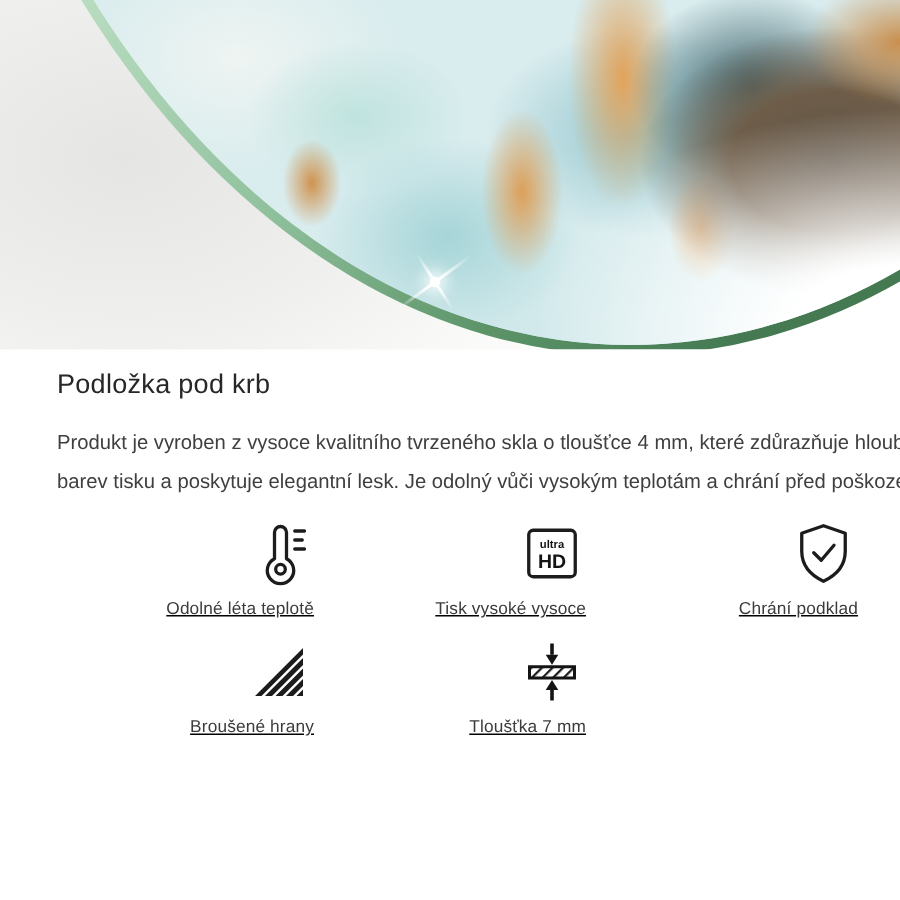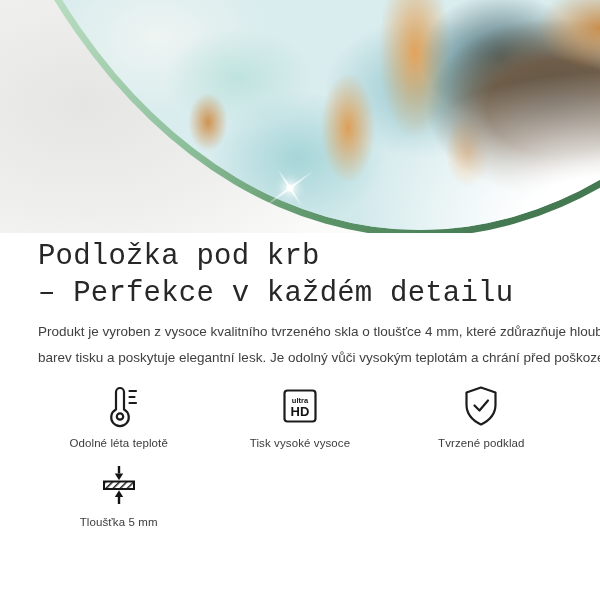--- a/index.html
+++ b/index.html
@@ -35,28 +35,28 @@
   }
   .sparkle { position:absolute; left:262px; top:160px; width:56px; height:56px; pointer-events:none; }
   .sparkle .ray { position:absolute; left:50%; top:50%; width:58px; height:2px; border-radius:2px;
     background: linear-gradient(90deg, rgba(255,255,255,0), rgba(255,255,255,.95) 42%, #fff 50%, rgba(255,255,255,.95) 58%, rgba(255,255,255,0)); }
   .sparkle .ray.r1 { transform: translate(-50%,-50%) rotate(-36deg); }
   .sparkle .ray.r2 { transform: translate(-50%,-50%) rotate(57deg); height:2px; width:44px; }
   .sparkle .core { position:absolute; left:50%; top:50%; width:7px; height:7px; border-radius:50%;
     background:#fff; transform:translate(-50%,-50%); box-shadow:0 0 10px 4px rgba(255,255,255,.95); }
 
   
-  .heading { margin:5px 38px 0; font-family:Liberation Mono, monospace;
-    font-size:29px; line-height:37px; color:#272727; font-weight:400; letter-spacing:.2px; }
+  .heading { margin:5px 38px 0; font-family:Liberation Sans, sans-serif;
+    font-size:18px; line-height:37px; color:#272727; font-weight:400; letter-spacing:.2px; }
   .desc { margin:7px 38px 0; font-size:13.5px; line-height:26px; color:#3f3f3f; }
   .desc div { white-space:nowrap; }
 
   
   .features { margin:12px 28px 0; display:grid; grid-template-columns:repeat(3,1fr); row-gap:13px; }
-  .feature { display:flex; flex-direction:column; align-items:center; }
+  .feature { display:flex; flex-direction:column; align-items:flex-end;text-decoration:underline; }
   .feature .icn { width:46px; height:46px; }
   .feature .lbl { margin-top:8px; font-size:11.5px; color:#3b3b3b; letter-spacing:.1px; }
   svg { display:block; }
   .stroke { fill:none; stroke:#1c1c1c; stroke-width:2.2; stroke-linecap:round; stroke-linejoin:round; }
   .badge-txt { font-family:"Liberation Sans","DejaVu Sans",sans-serif; font-weight:700; fill:#141414; }
 </style>
 </head>
 <body>
 
 <div class="hero">
@@ -64,21 +64,20 @@
   <div class="marble"></div>
   <div class="sparkle">
     <span class="ray r1"></span>
       <span class="ray r2"></span>
       <span class="core"></span>
   </div>
 </div>
 
 <h1 class="heading">
   <div>Podložka pod krb</div>
-  <div>– Perfekce v každém detailu</div>
 </h1>
 
 <div class="desc">
   <div>Produkt je vyroben z vysoce kvalitního tvrzeného skla o tloušťce 4 mm, které zdůrazňuje hloubku</div>
   <div>barev tisku a poskytuje elegantní lesk. Je odolný vůči vysokým teplotám a chrání před poškozením,</div>
 </div>
 
 <div class="features">
 
   <div class="feature">
@@ -97,35 +96,53 @@
       <text class="badge-txt" x="23" y="32.5" font-size="13" text-anchor="middle">HD</text>
     </svg>
     <span class="lbl">Tisk vysoké vysoce</span>
   </div>
 
   <div class="feature">
     <svg class="icn" viewBox="0 0 46 46">
       <path class="stroke" d="M23 4.5 L37.5 9.5 V21.5 C37.5 31.5 31.5 37.5 23 41.5 C14.5 37.5 8.5 31.5 8.5 21.5 V9.5 Z" stroke-width="2.3"></path>
       <polyline class="stroke" points="16.5,22.5 21.5,27.5 30,17.5" stroke-width="2.6"></polyline>
     </svg>
-    <span class="lbl">Tvrzené podklad</span>
+    <span class="lbl">Chrání podklad</span>
   </div>
 
 
+  <div class="feature">
+    <svg class="icn" viewBox="0 0 46 46">
+      <defs>
+          <clipPath id="triClip">
+            <polygon points="7,39 39,39 39,7"></polygon>
+          </clipPath>
+        </defs>
+      <g clip-path="url(#triClip)" stroke="#1c1c1c" stroke-width="3.3" stroke-linecap="round">
+        <line x1="4" y1="44" x2="44" y2="4"></line>
+        <line x1="11" y1="44" x2="44" y2="11"></line>
+        <line x1="18" y1="44" x2="44" y2="18"></line>
+        <line x1="25" y1="44" x2="44" y2="25"></line>
+        <line x1="32" y1="44" x2="44" y2="32"></line>
+        <line x1="39" y1="44" x2="44" y2="39"></line>
+      </g>
+    </svg>
+    <span class="lbl">Broušené hrany</span>
+  </div>
 
   <div class="feature">
     <svg class="icn" viewBox="0 0 46 46">
       <defs>
         <pattern id="hatch" width="5" height="5" patternUnits="userSpaceOnUse" patternTransform="rotate(45)">
           <rect width="5" height="5" fill="#ffffff"></rect>
           <line x1="0" y1="0" x2="0" y2="5" stroke="#1c1c1c" stroke-width="3"></line>
         </pattern>
       </defs>
       <rect x="8" y="19.5" width="30" height="7.5" fill="url(#hatch)" stroke="#141414" stroke-width="2"></rect>
       <line x1="23" y1="4" x2="23" y2="11.5" stroke="#141414" stroke-width="2.4"></line>
       <polygon points="18.8,11.5 27.2,11.5 23,18.2" fill="#141414"></polygon>
       <line x1="23" y1="42" x2="23" y2="35" stroke="#141414" stroke-width="2.4"></line>
       <polygon points="18.8,35 27.2,35 23,28.3" fill="#141414"></polygon>
     </svg>
-    <span class="lbl">Tloušťka 5 mm</span>
+    <span class="lbl">Tloušťka 7 mm</span>
   </div>
 
 </div>
 
 </body></html>

